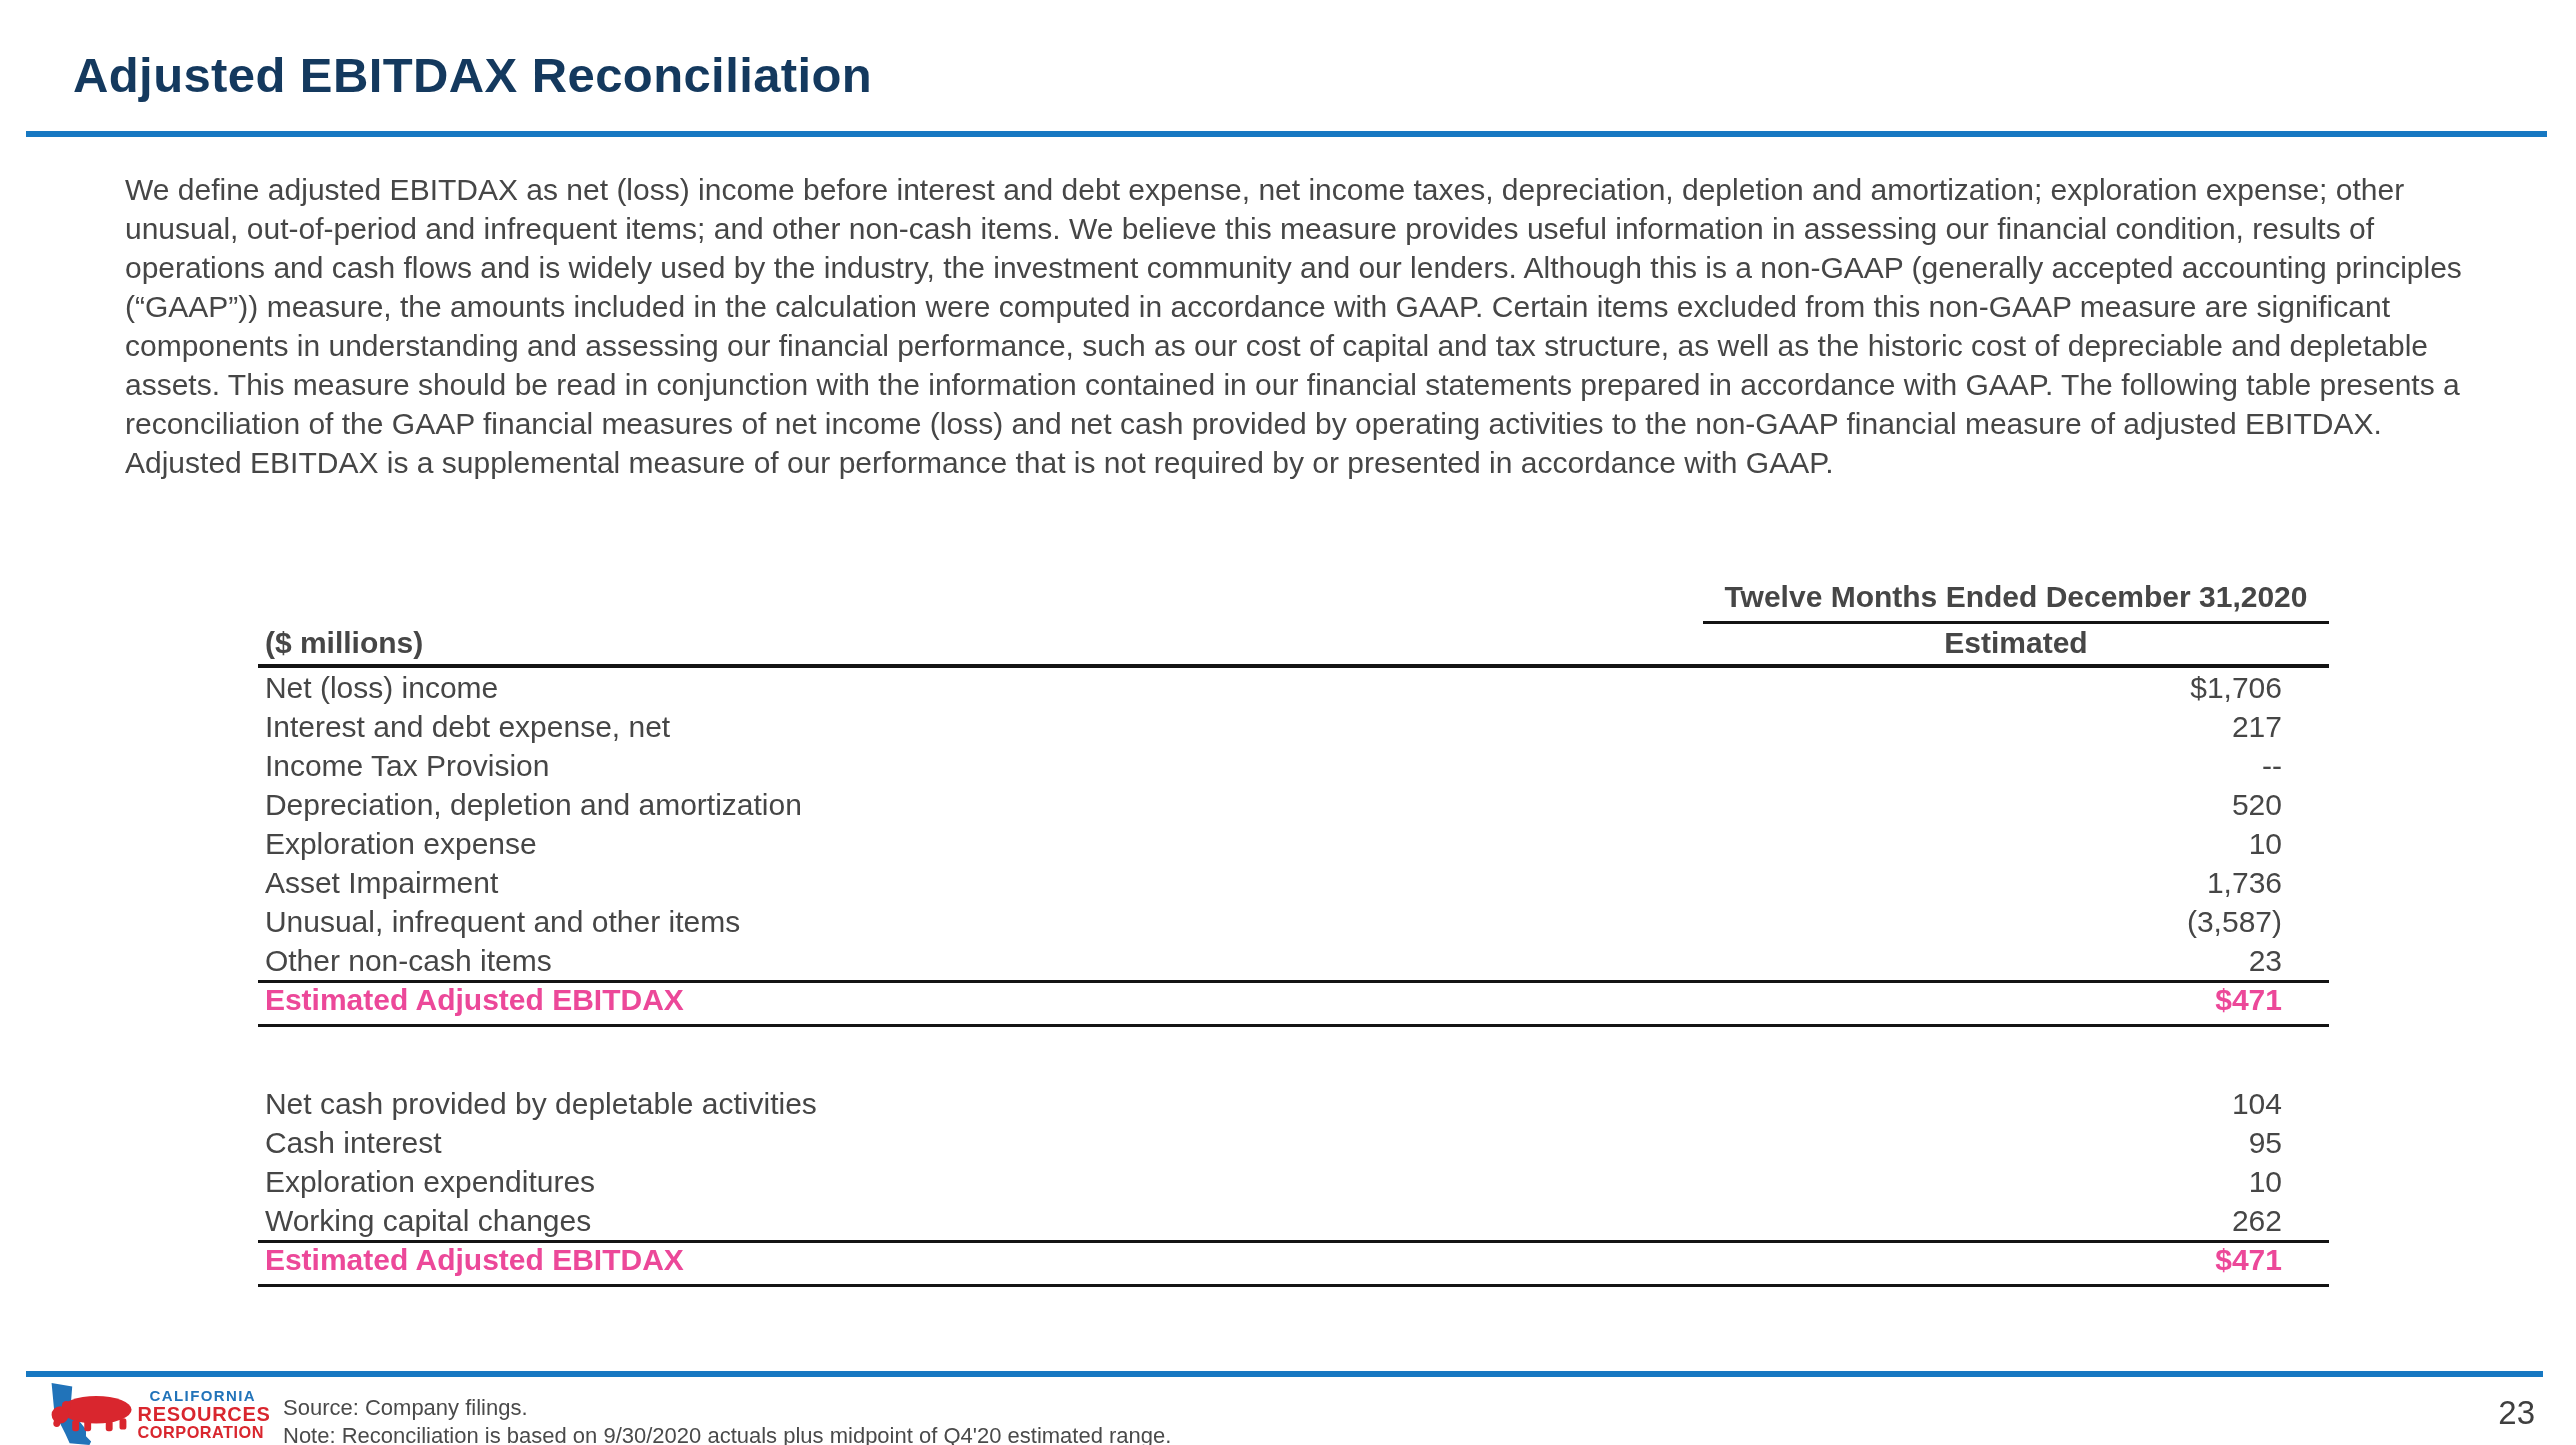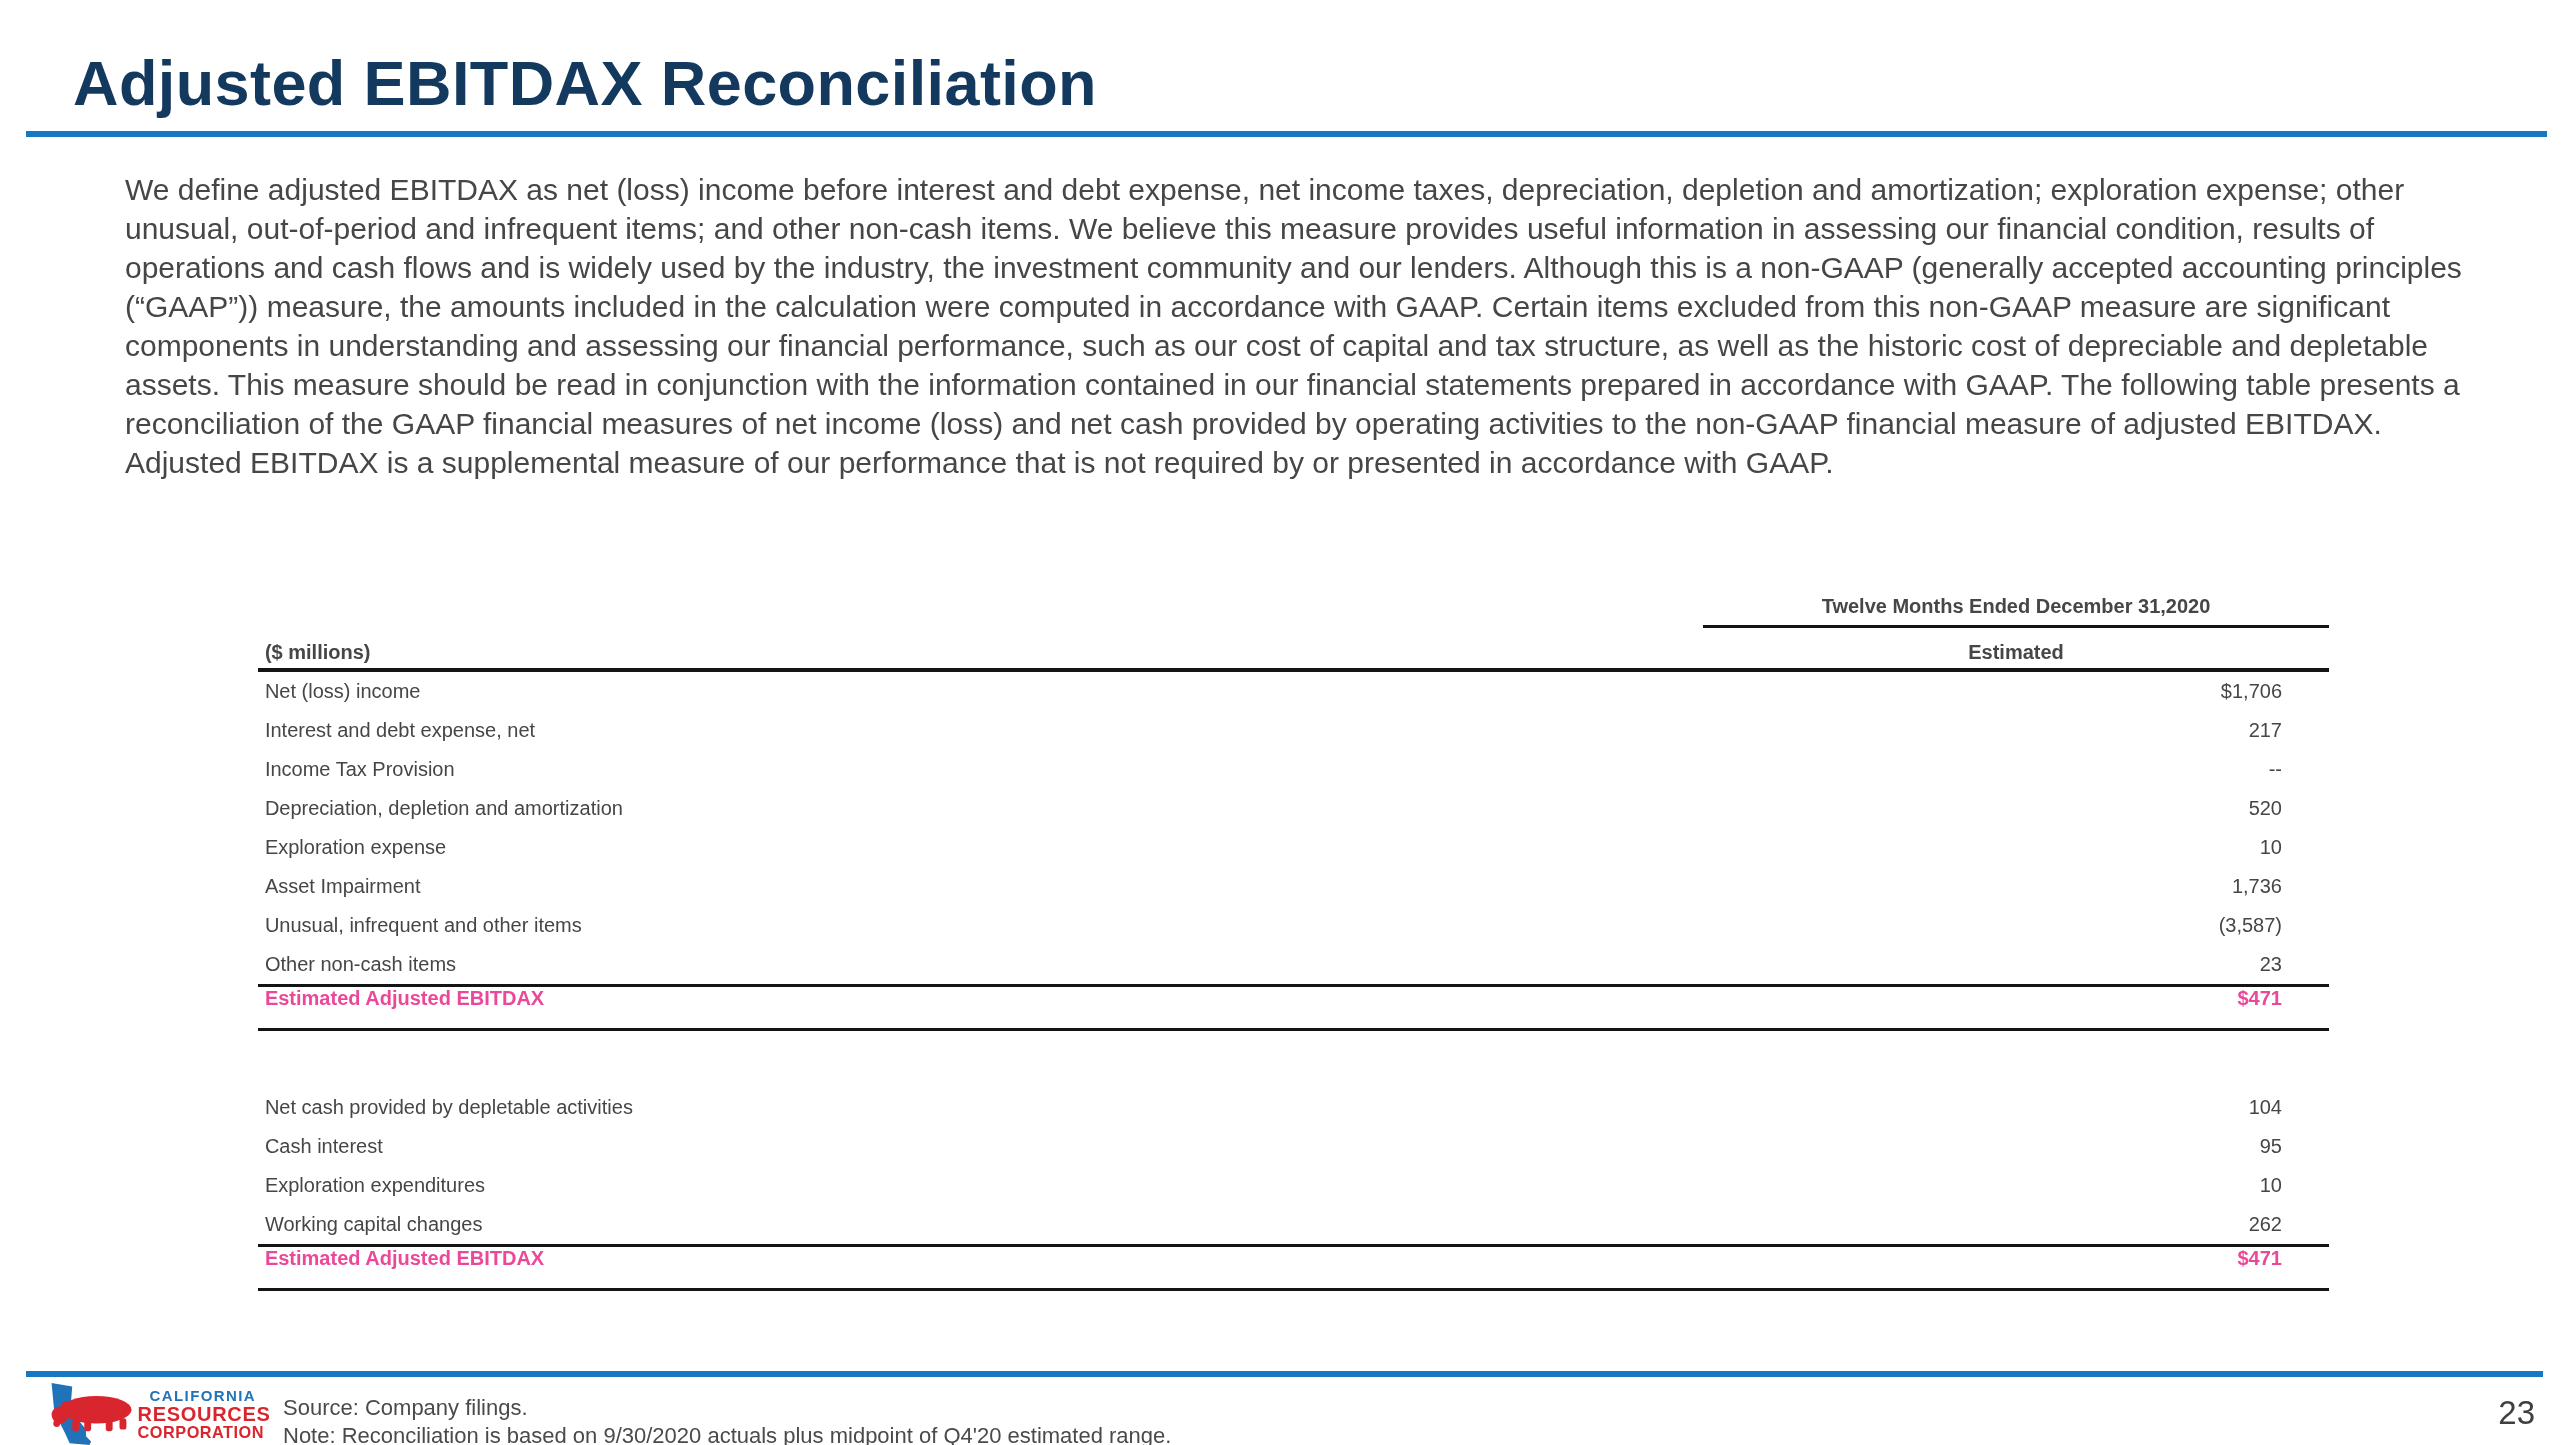--- a/index.html
+++ b/index.html
@@ -3,37 +3,37 @@
 <meta charset="utf-8">
 <style>
   html,body { margin:0; padding:0; background:#e8e8e8; }
   .slide {
     position:relative; width:2576px; height:1446px; background:#ffffff;
     font-family:"Liberation Sans", sans-serif; overflow:hidden;
   }
   
   .title {
     position:absolute; left:73px; top:47px;
-    font-size:63px; font-weight:bold; color:#14395E; letter-spacing:0.4px;
+    font-size:49px; font-weight:bold; color:#14395E; letter-spacing:0.4px;
     white-space:nowrap;
   }
   .title-rule {
     position:absolute; left:26px; top:131px; width:2521px; height:6px;
     background:#1778C2;
   }
   
   .body-text {
     position:absolute; left:125px; top:170px; width:2337px;
     font-size:30px; line-height:39px; color:#464646;
     text-align:left;
   }
   
   .fin-table {
     position:absolute; left:258px; top:580px; width:2071px;
-    color:#464646; font-size:20px;margin-top:15px;
+    color:#464646; font-size:30px;
   }
   .period-head {
     margin-left:1445px; width:626px; box-sizing:border-box;
     text-align:center; font-weight:bold;
     padding-bottom:6.9px; border-bottom:3.4px solid #141414;
     white-space:nowrap;
   }
   .head-row {
     display:flex; align-items:flex-end; height:36px;
     border-bottom:4.3px solid #141414; font-weight:bold;

